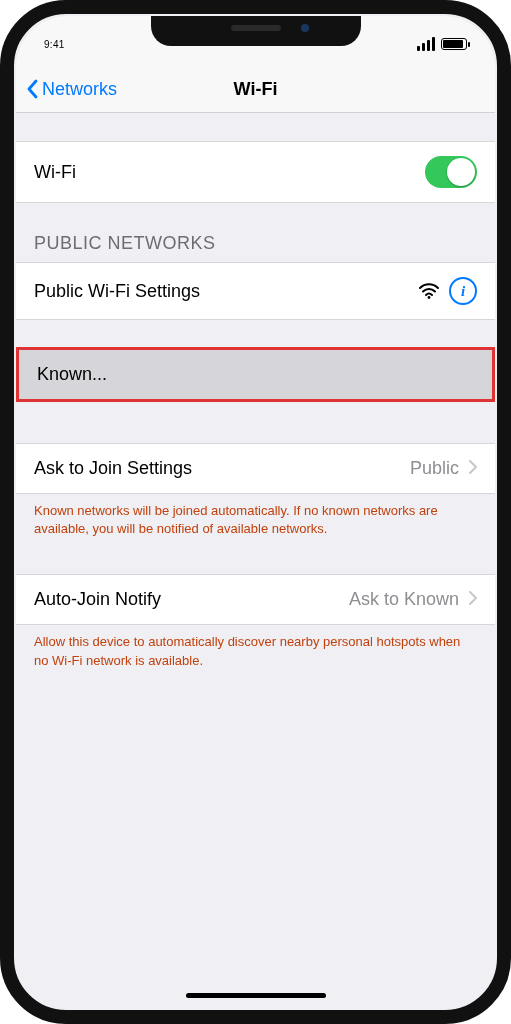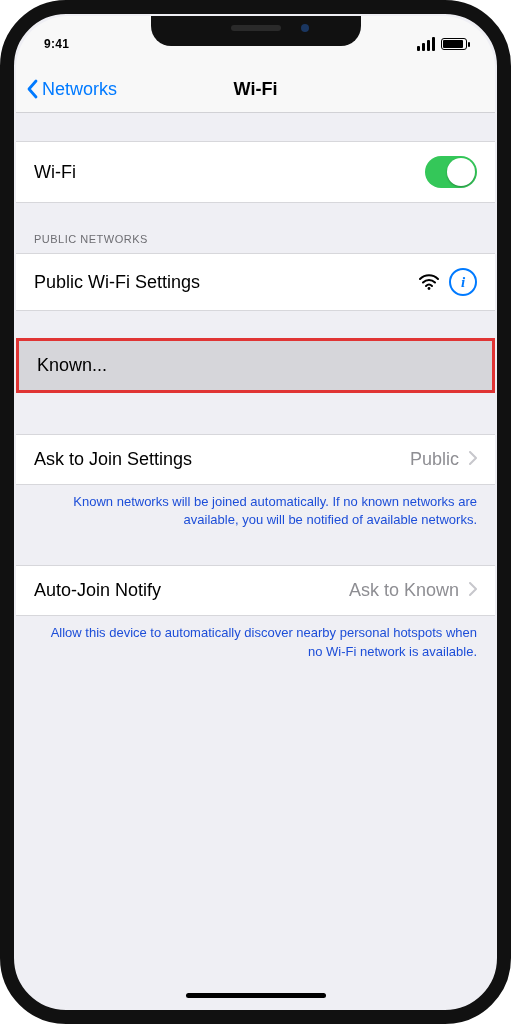--- a/index.html
+++ b/index.html
@@ -56,22 +56,22 @@
     position: relative;
     height: 44px;
     display: flex;
     align-items: center;
     justify-content: space-between;
     padding: 6px 28px 0 28px;
     background: #f8f8f8;
     z-index: 40;
   }
   .status-time {
-    font-size: 12px;
-    font-weight: 700;
+    font-size: 10px;
+    font-weight: 400;
     letter-spacing: 0.3px;
   }
   .status-right { display: flex; align-items: center; gap: 6px; }
   .signal { display:flex; align-items:flex-end; gap:2px; }
   .signal span{ width:3px; background:#000; border-radius:1px; display:block;}
   .signal span:nth-child(1){height:5px;}
   .signal span:nth-child(2){height:8px;}
   .signal span:nth-child(3){height:11px;}
   .signal span:nth-child(4){height:14px;}
   .battery {
@@ -97,21 +97,21 @@
   .back svg { margin-right: 4px; }
   .nav-title {
     position:absolute; left:0; right:0; text-align:center;
     font-size:18px; font-weight:600; color:#000; pointer-events:none;
   }
   
   .content { }
   .gap-small { height: 28px; }
   .gap-med { height: 30px; }
   .section-header {
-    font-size: 11px;
+    font-size: 18px;
     color: #6d6d72;
     letter-spacing: 0.5px;
     padding: 0 18px 8px 18px;
   }
   .row {
     background:#fff;
     border-top:1px solid #d7d7db;
     border-bottom:1px solid #d7d7db;
     padding: 14px 18px;
     display:flex;
@@ -137,24 +137,23 @@
     position: relative;
     background:#d6d6da;
     border: 3px solid #e03434;
     margin: -3px 0;
     z-index: 5;
   }
   .row-value { color:#8e8e93; font-size:18px; }
   .chevron { color:#c7c7cc; }
   .footer-text {
     font-size: 13px;
-    color:#1d4ed8;
+    color:#c2410c;
     padding: 8px 18px 0 18px;
     line-height:1.4;
-    text-align:right;
   }
   
   .home-indicator {
     position:absolute;
     bottom:10px; left:50%; transform:translateX(-50%);
     width:140px; height:5px; background:#000; border-radius:3px;
   }
   
   .side-btn { position:absolute; background:#0d0d0d; border-radius:3px; }
   .sb-left1{ left:-4px; top:160px; width:4px; height:34px; }

